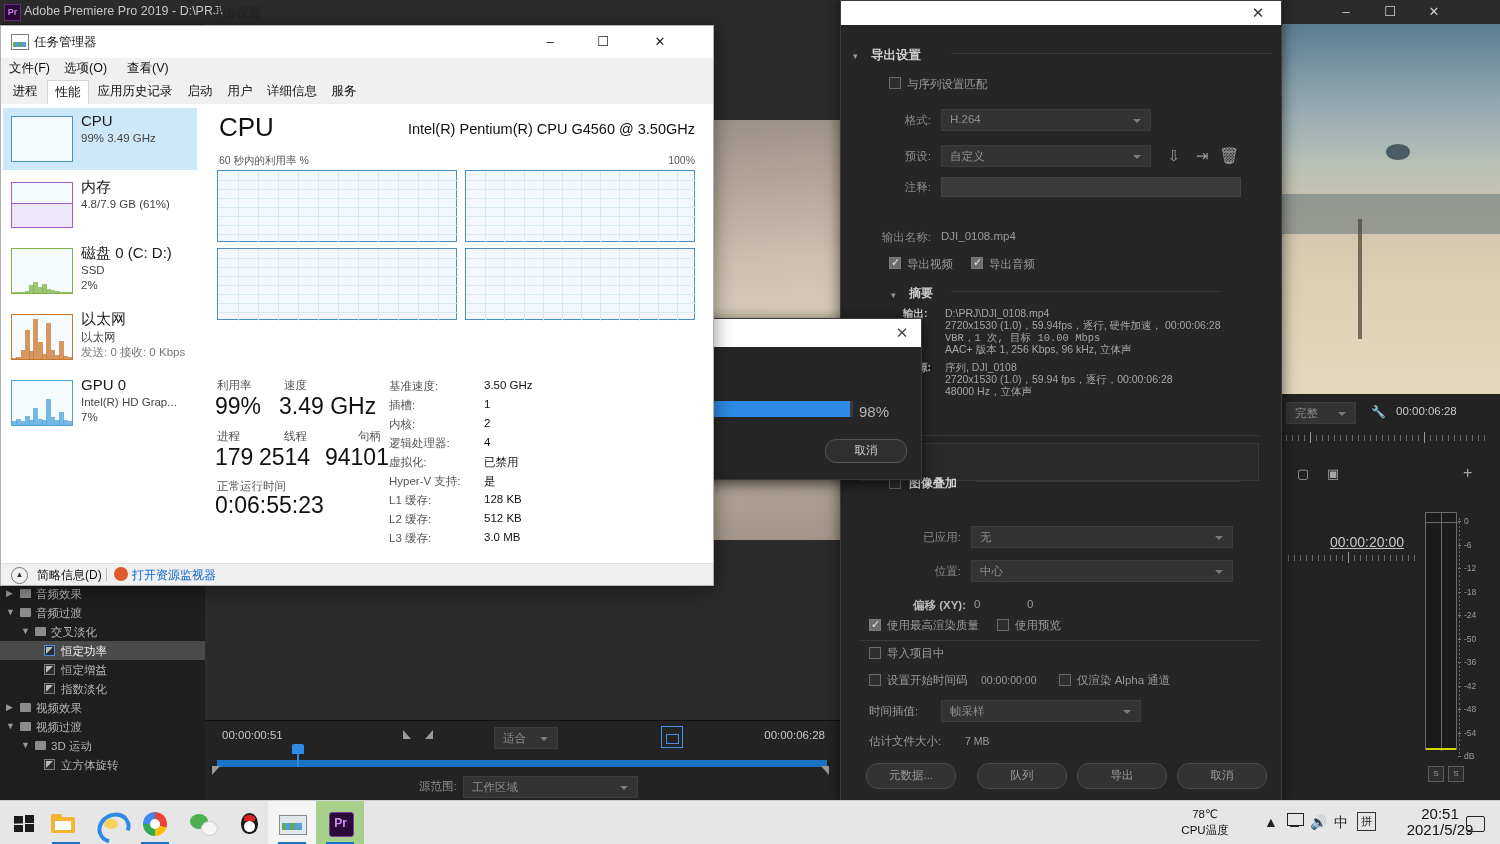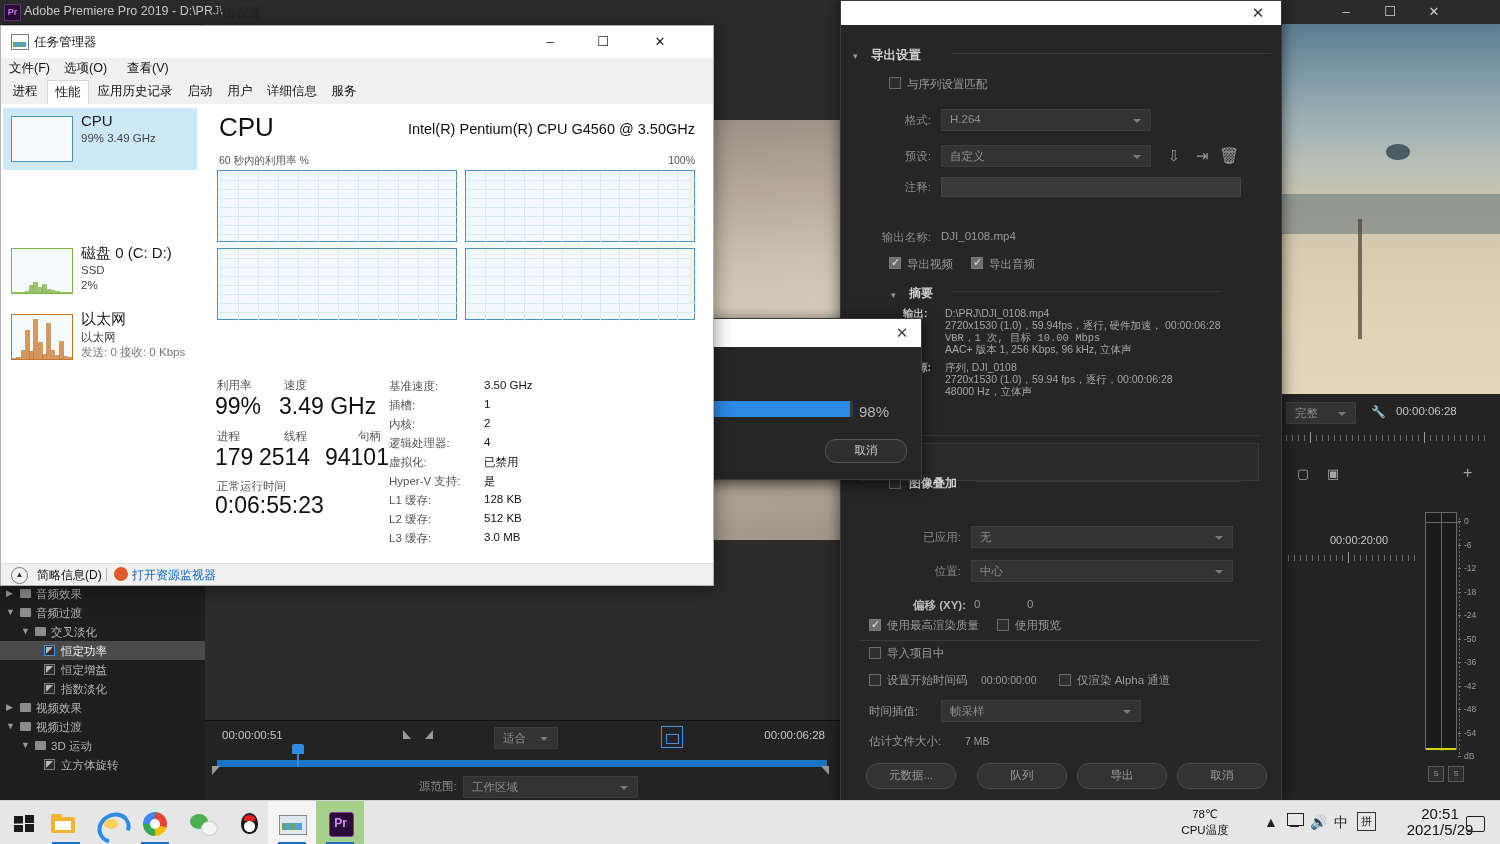--- a/index.html
+++ b/index.html
@@ -125,21 +125,21 @@
   .tfx.blue{border-color:#4a90e2;}
 
   
   .tc{position:absolute;font-size:11.5px;color:#c8c8c8;}
   #tl-track{position:absolute;left:217px;top:760px;width:610px;height:7px;background:#1b73c4;}
   #tl-playhead{position:absolute;left:292px;top:744px;width:12px;height:16px;}
   #tl-playhead .head{position:absolute;left:0;top:0;width:12px;height:10px;background:#2d8ae5;border-radius:2px 2px 0 0;}
   #tl-playhead .stem{position:absolute;left:5px;top:9px;width:2px;height:14px;background:#2d8ae5;}
 
   
-  #rt-tc{position:absolute;left:1330px;top:534px;font-size:11px;color:#c8c8c8;}
+  #rt-tc{position:absolute;left:1330px;top:534px;font-size:14px;color:#c8c8c8;text-decoration:underline;}
   #rt-ruler{position:absolute;left:1288px;top:552px;width:130px;height:12px;}
   #rt-ruler i{position:absolute;top:3px;width:1px;height:6px;background:#6a6a6a;}
   #rt-ruler i.big{top:0;height:11px;background:#9a9a9a;}
 
   
   #meter{position:absolute;left:1425px;top:512px;width:38px;height:250px;}
   #meter-box{position:absolute;left:0;top:0;width:32px;height:238px;border:1px solid #6a6a6a;background:#1b1b1b;box-sizing:border-box;}
   #meter-box .split{position:absolute;left:15px;top:0;width:1px;height:238px;background:#6a6a6a;}
   #meter-box .cap{position:absolute;left:0;top:9px;width:32px;height:1px;background:#6a6a6a;}
   #meter-yellow{position:absolute;left:1426px;top:748px;width:30px;height:2px;background:#d4d400;}
@@ -489,20 +489,27 @@
     <div class="tm-tab" style="left:260px;width:62px;">详细信息</div>
     <div class="tm-tab" style="left:324px;width:38px;">服务</div>
   </div>
 
   <div id="tm-body">
     <div id="tm-sidebar">
         <div class="tm-item sel" style="top: 4px;">
           <div class="tm-thumb" style="border: 1px solid rgb(74, 144, 196);"></div>
           <div class="tm-name">CPU</div>
           <div class="tm-sub" style="top: 24px;">99% 3.49 GHz</div>
+        </div>
+        <div class="tm-item" style="top: 70px;">
+          <div class="tm-thumb" style="border: 1px solid rgb(160, 94, 196);">
+            <div style="position: absolute; left: 0px; bottom: 0px; width: 100%; height: 53%; background: rgba(160, 94, 196, 0.12); border-top: 1px solid rgb(160, 94, 196);"></div>
+          </div>
+          <div class="tm-name">内存</div>
+          <div class="tm-sub" style="top: 24px;">4.8/7.9 GB (61%)</div>
         </div>
         <div class="tm-item" style="top: 136px;">
           <div class="tm-thumb" style="border: 1px solid rgb(124, 179, 66);">
             <div style="position: absolute; left: 0px; bottom: 0px; width: 4.88571px; height: 1px; background: rgb(124, 179, 66); opacity: 0.75;"></div>
             <div style="position: absolute; left: 4.28571px; bottom: 0px; width: 4.88571px; height: 1.26px; background: rgb(124, 179, 66); opacity: 0.75;"></div>
             <div style="position: absolute; left: 8.57143px; bottom: 0px; width: 4.88571px; height: 1px; background: rgb(124, 179, 66); opacity: 0.75;"></div>
             <div style="position: absolute; left: 12.8571px; bottom: 0px; width: 4.88571px; height: 2.1px; background: rgb(124, 179, 66); opacity: 0.75;"></div>
             <div style="position: absolute; left: 17.1429px; bottom: 0px; width: 4.88571px; height: 7.56px; background: rgb(124, 179, 66); opacity: 0.75;"></div>
             <div style="position: absolute; left: 21.4286px; bottom: 0px; width: 4.88571px; height: 10.92px; background: rgb(124, 179, 66); opacity: 0.75;"></div>
             <div style="position: absolute; left: 25.7143px; bottom: 0px; width: 4.88571px; height: 5.88px; background: rgb(124, 179, 66); opacity: 0.75;"></div>
@@ -531,20 +538,41 @@
             <div style="position: absolute; left: 34.2857px; bottom: 0px; width: 4.88571px; height: 36.12px; background: rgb(200, 118, 43); opacity: 0.75;"></div>
             <div style="position: absolute; left: 38.5714px; bottom: 0px; width: 4.88571px; height: 9.24px; background: rgb(200, 118, 43); opacity: 0.75;"></div>
             <div style="position: absolute; left: 42.8571px; bottom: 0px; width: 4.88571px; height: 4.2px; background: rgb(200, 118, 43); opacity: 0.75;"></div>
             <div style="position: absolute; left: 47.1429px; bottom: 0px; width: 4.88571px; height: 17.64px; background: rgb(200, 118, 43); opacity: 0.75;"></div>
             <div style="position: absolute; left: 51.4286px; bottom: 0px; width: 4.88571px; height: 3.36px; background: rgb(200, 118, 43); opacity: 0.75;"></div>
             <div style="position: absolute; left: 55.7143px; bottom: 0px; width: 4.88571px; height: 1.68px; background: rgb(200, 118, 43); opacity: 0.75;"></div>
           </div>
           <div class="tm-name">以太网</div>
           <div class="tm-sub" style="top: 24px;">以太网</div>
           <div class="tm-sub" style="top: 39px; color: rgb(119, 119, 119);">发送: 0 接收: 0 Kbps</div>
+        </div>
+        <div class="tm-item" style="top: 268px;">
+          <div class="tm-thumb" style="border: 1px solid rgb(74, 163, 216);">
+            <div style="position: absolute; left: 0px; bottom: 0px; width: 4.88571px; height: 4.2px; background: rgb(74, 163, 216); opacity: 0.75;"></div>
+            <div style="position: absolute; left: 4.28571px; bottom: 0px; width: 4.88571px; height: 5.88px; background: rgb(74, 163, 216); opacity: 0.75;"></div>
+            <div style="position: absolute; left: 8.57143px; bottom: 0px; width: 4.88571px; height: 3.78px; background: rgb(74, 163, 216); opacity: 0.75;"></div>
+            <div style="position: absolute; left: 12.8571px; bottom: 0px; width: 4.88571px; height: 9.24px; background: rgb(74, 163, 216); opacity: 0.75;"></div>
+            <div style="position: absolute; left: 17.1429px; bottom: 0px; width: 4.88571px; height: 5.04px; background: rgb(74, 163, 216); opacity: 0.75;"></div>
+            <div style="position: absolute; left: 21.4286px; bottom: 0px; width: 4.88571px; height: 16.8px; background: rgb(74, 163, 216); opacity: 0.75;"></div>
+            <div style="position: absolute; left: 25.7143px; bottom: 0px; width: 4.88571px; height: 6.3px; background: rgb(74, 163, 216); opacity: 0.75;"></div>
+            <div style="position: absolute; left: 30px; bottom: 0px; width: 4.88571px; height: 4.62px; background: rgb(74, 163, 216); opacity: 0.75;"></div>
+            <div style="position: absolute; left: 34.2857px; bottom: 0px; width: 4.88571px; height: 26.04px; background: rgb(74, 163, 216); opacity: 0.75;"></div>
+            <div style="position: absolute; left: 38.5714px; bottom: 0px; width: 4.88571px; height: 7.56px; background: rgb(74, 163, 216); opacity: 0.75;"></div>
+            <div style="position: absolute; left: 42.8571px; bottom: 0px; width: 4.88571px; height: 5.04px; background: rgb(74, 163, 216); opacity: 0.75;"></div>
+            <div style="position: absolute; left: 47.1429px; bottom: 0px; width: 4.88571px; height: 12.6px; background: rgb(74, 163, 216); opacity: 0.75;"></div>
+            <div style="position: absolute; left: 51.4286px; bottom: 0px; width: 4.88571px; height: 5.46px; background: rgb(74, 163, 216); opacity: 0.75;"></div>
+            <div style="position: absolute; left: 55.7143px; bottom: 0px; width: 4.88571px; height: 3.78px; background: rgb(74, 163, 216); opacity: 0.75;"></div>
+          </div>
+          <div class="tm-name">GPU 0</div>
+          <div class="tm-sub" style="top: 24px;">Intel(R) HD Grap...</div>
+          <div class="tm-sub" style="top: 39px;">7%</div>
         </div>
       </div>
 
     <div id="tm-main">
       <div id="tm-cpu-h">CPU</div>
       <div id="tm-cpu-model">Intel(R) Pentium(R) CPU G4560 @ 3.50GHz</div>
       <div id="tm-graph-cap">60 秒内的利用率 %</div>
       <div id="tm-graph-max">100%</div>
 
       <div class="gcell" id="g0" style="left:18px;top:66px;width:240px;height:72px;">

